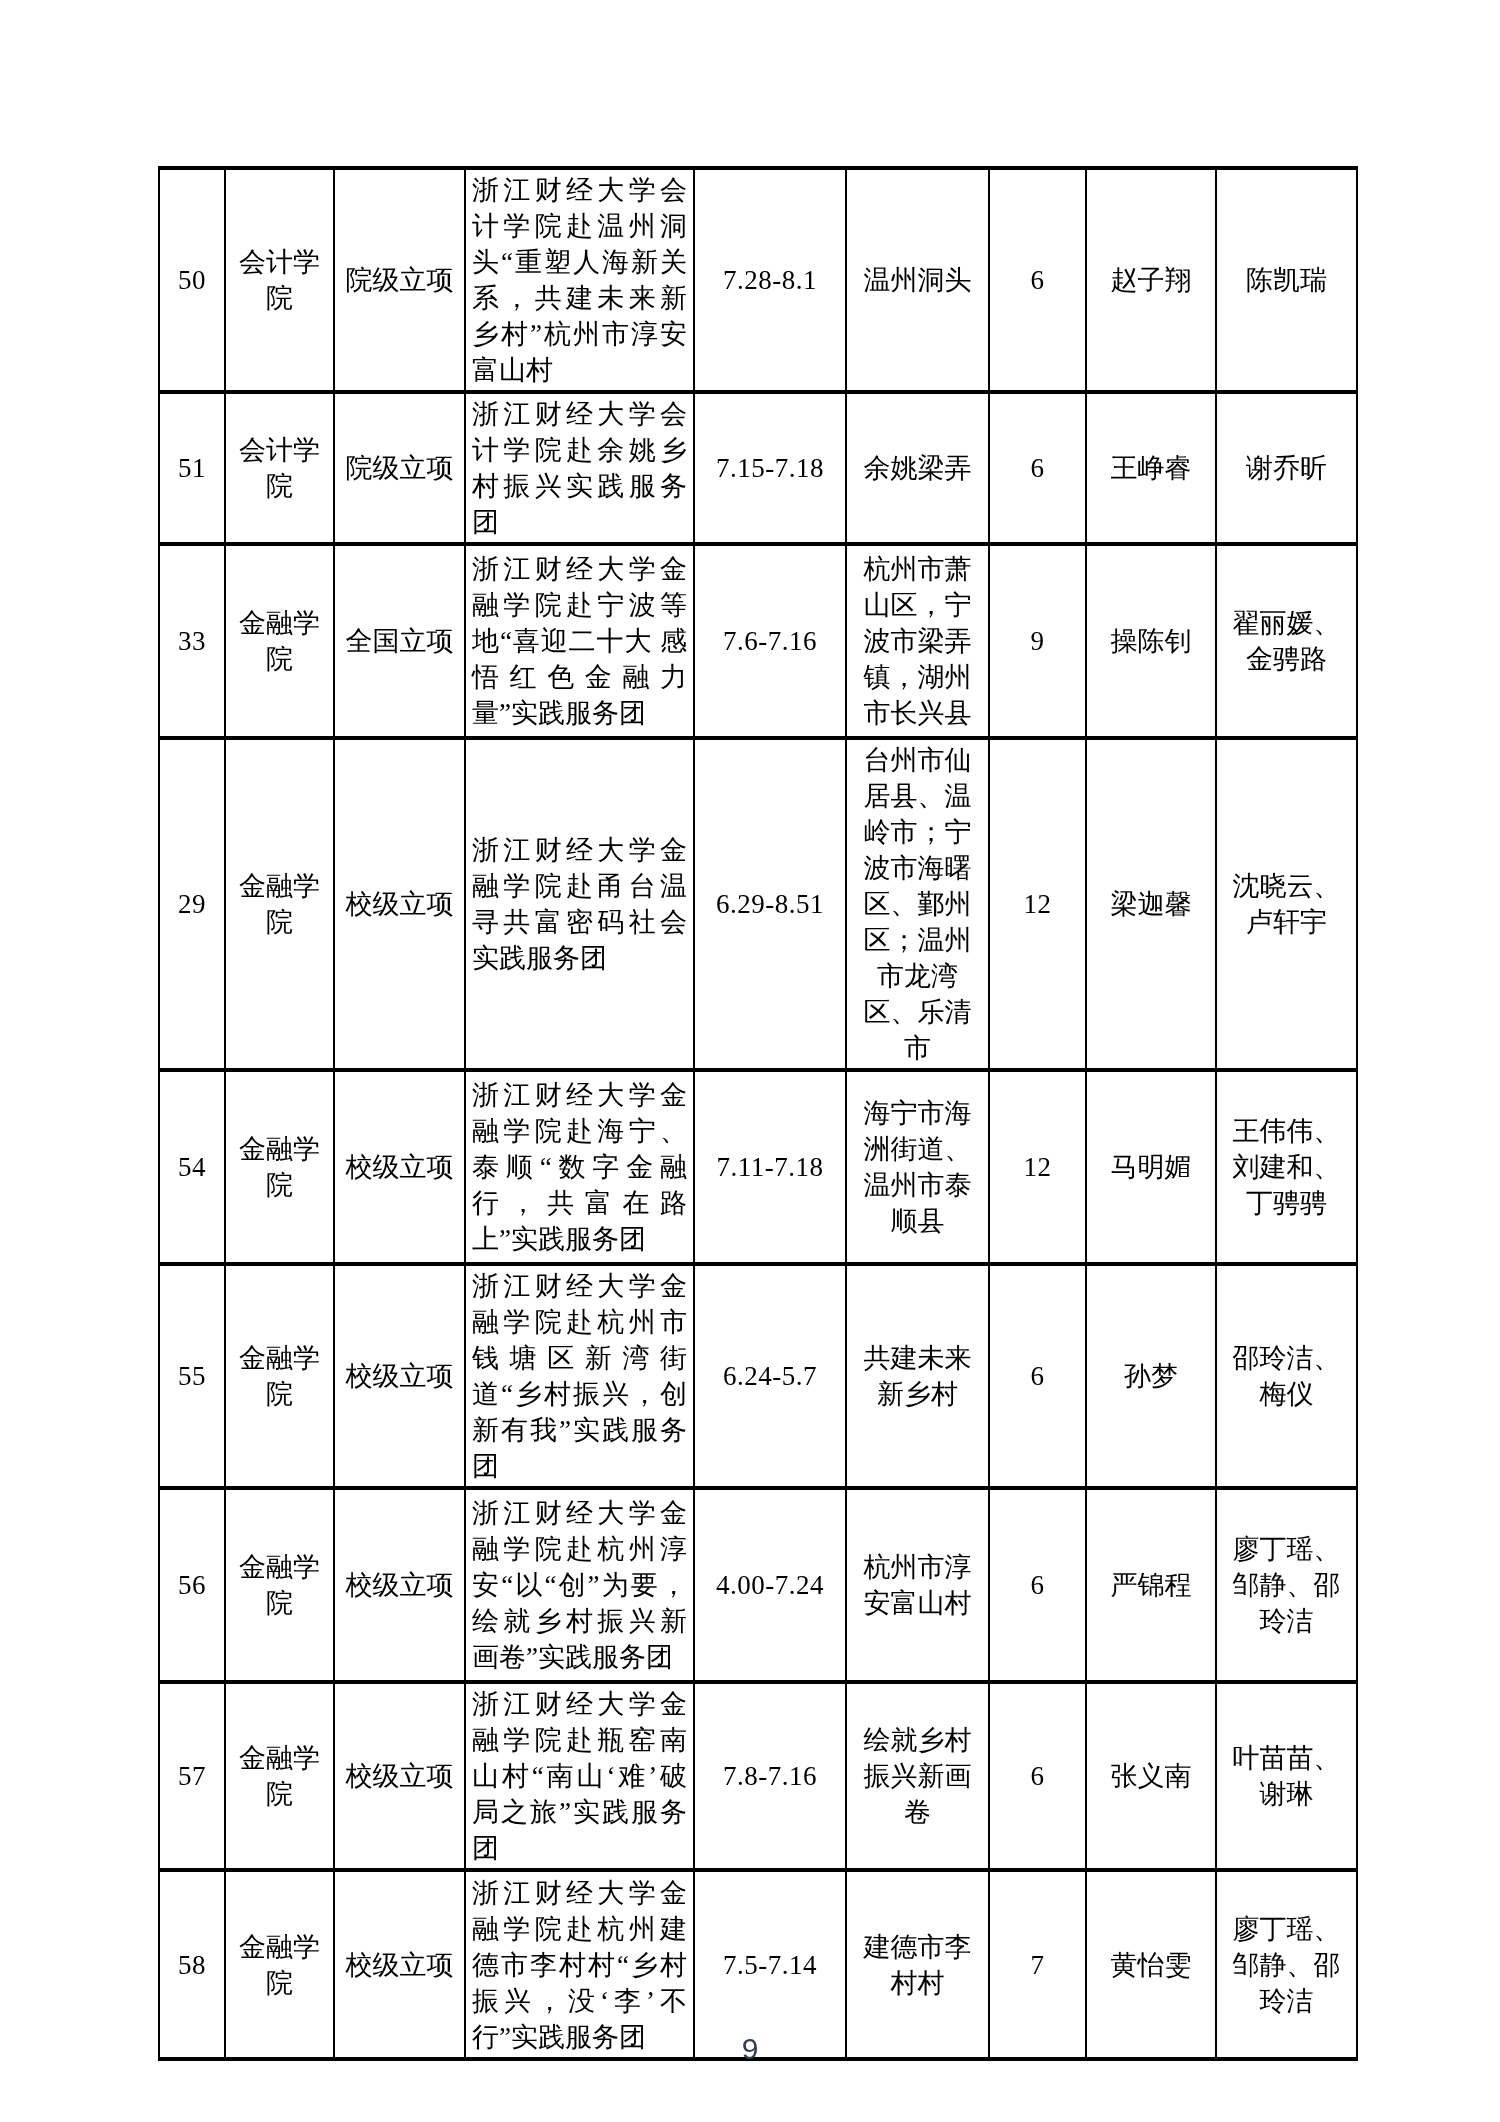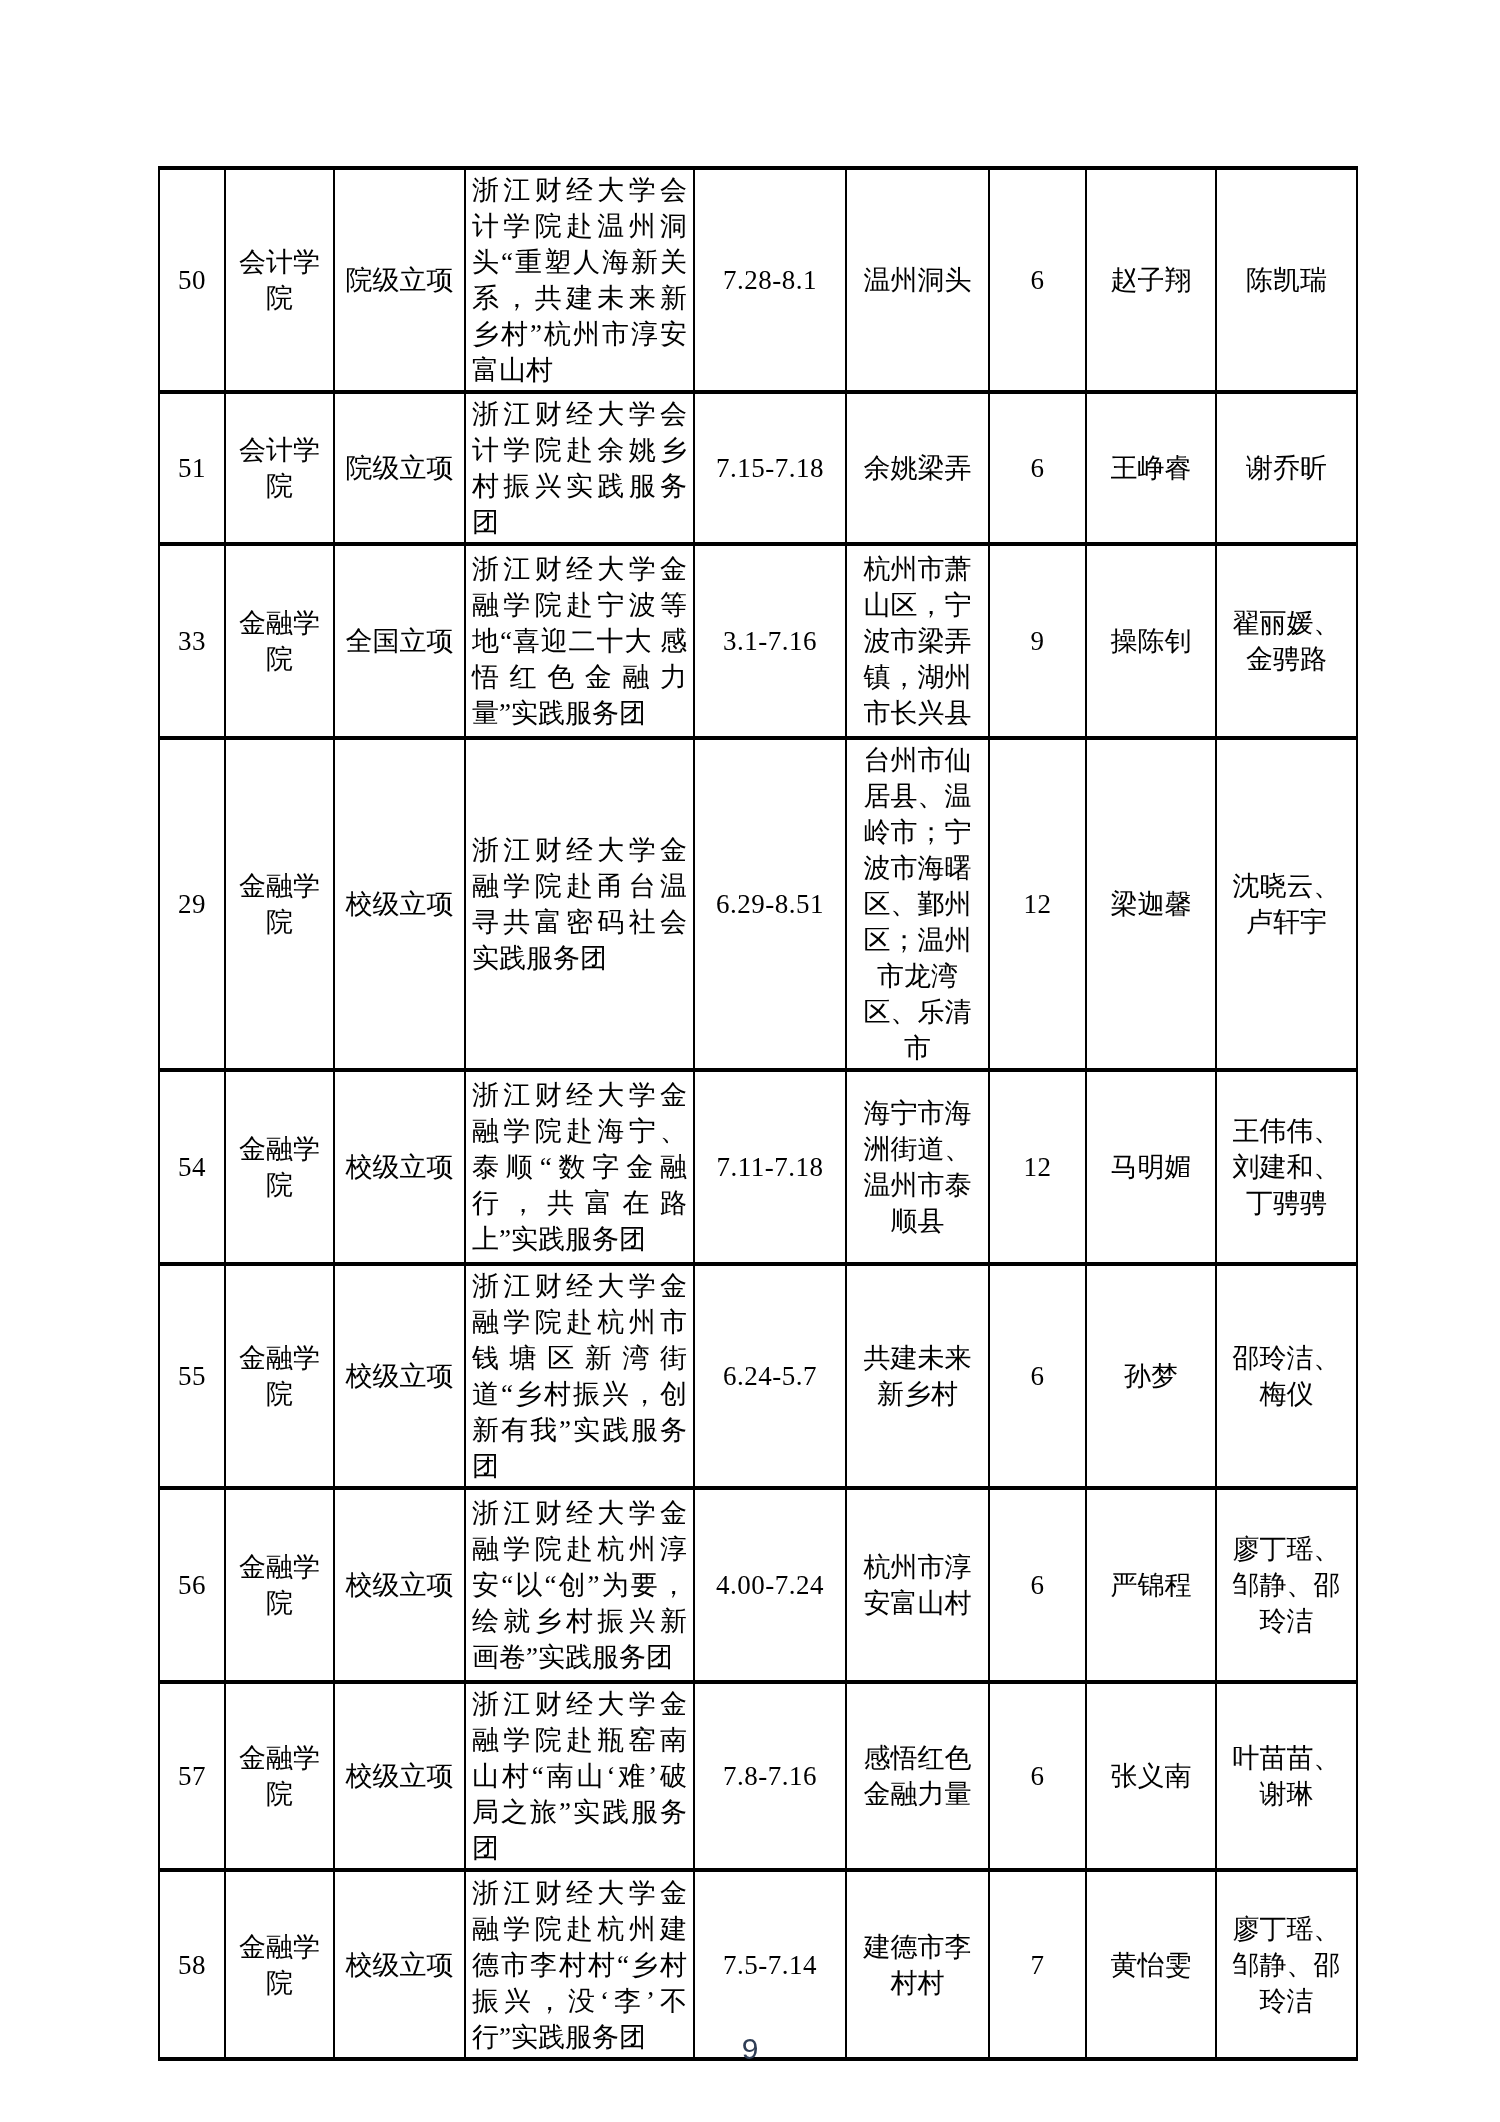--- a/index.html
+++ b/index.html
@@ -99,21 +99,21 @@
           <td class="c-location">余姚梁弄</td>
           <td class="c-count">6</td>
           <td class="c-leader">王峥睿</td>
           <td class="c-advisors">谢乔昕</td>
         </tr>
         <tr class="r2">
           <td class="c-num">33</td>
           <td class="c-college">金融学院</td>
           <td class="c-level">全国立项</td>
           <td class="c-team">浙江财经大学金融学院赴宁波等地“喜迎二十大 感悟红色金融力量”实践服务团</td>
-          <td class="c-dates">3.1-7.16</td>
+          <td class="c-dates">7.6-7.16</td>
           <td class="c-location">杭州市萧山区，宁波市梁弄镇，湖州市长兴县</td>
           <td class="c-count">9</td>
           <td class="c-leader">操陈钊</td>
           <td class="c-advisors">翟丽媛、金骋路</td>
         </tr>
         <tr class="r3">
           <td class="c-num">29</td>
           <td class="c-college">金融学院</td>
           <td class="c-level">校级立项</td>
           <td class="c-team">浙江财经大学金融学院赴甬台温寻共富密码社会实践服务团</td>
@@ -155,21 +155,21 @@
           <td class="c-count">6</td>
           <td class="c-leader">严锦程</td>
           <td class="c-advisors">廖丁瑶、邹静、邵玲洁</td>
         </tr>
         <tr class="r7">
           <td class="c-num">57</td>
           <td class="c-college">金融学院</td>
           <td class="c-level">校级立项</td>
           <td class="c-team">浙江财经大学金融学院赴瓶窑南山村“南山‘难’破局之旅”实践服务团</td>
           <td class="c-dates">7.8-7.16</td>
-          <td class="c-location">感悟红色金融力量</td>
+          <td class="c-location">绘就乡村振兴新画卷</td>
           <td class="c-count">6</td>
           <td class="c-leader">张义南</td>
           <td class="c-advisors">叶苗苗、谢琳</td>
         </tr>
         <tr class="r8">
           <td class="c-num">58</td>
           <td class="c-college">金融学院</td>
           <td class="c-level">校级立项</td>
           <td class="c-team">浙江财经大学金融学院赴杭州建德市李村村“乡村振兴，没‘李’不行”实践服务团</td>
           <td class="c-dates">7.5-7.14</td>

